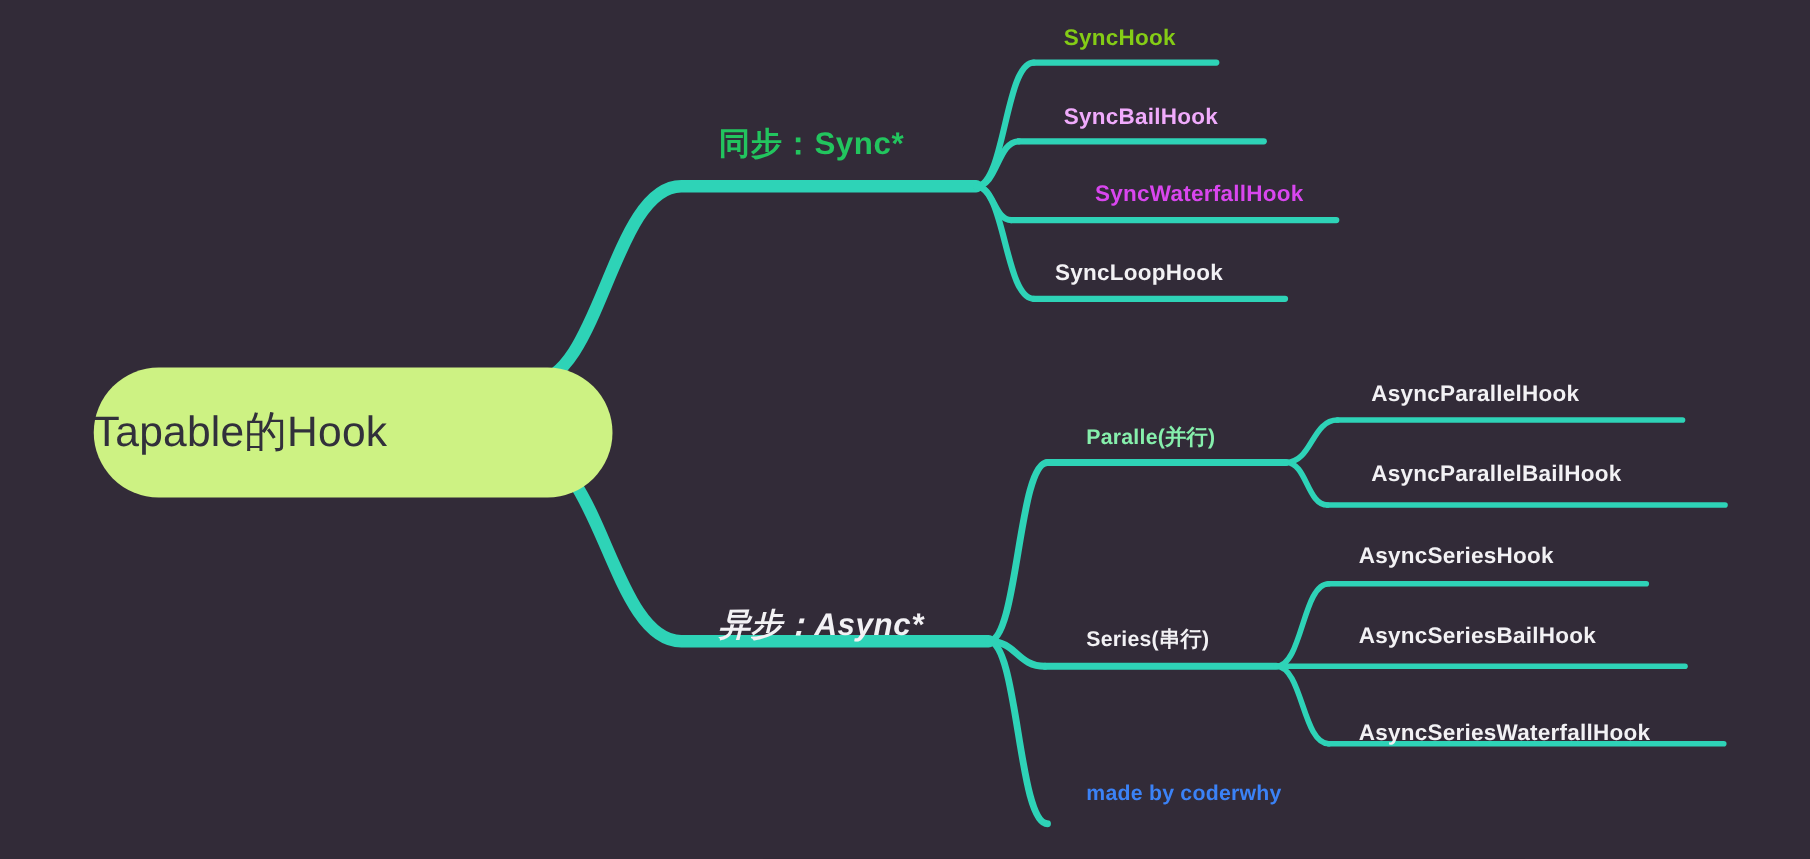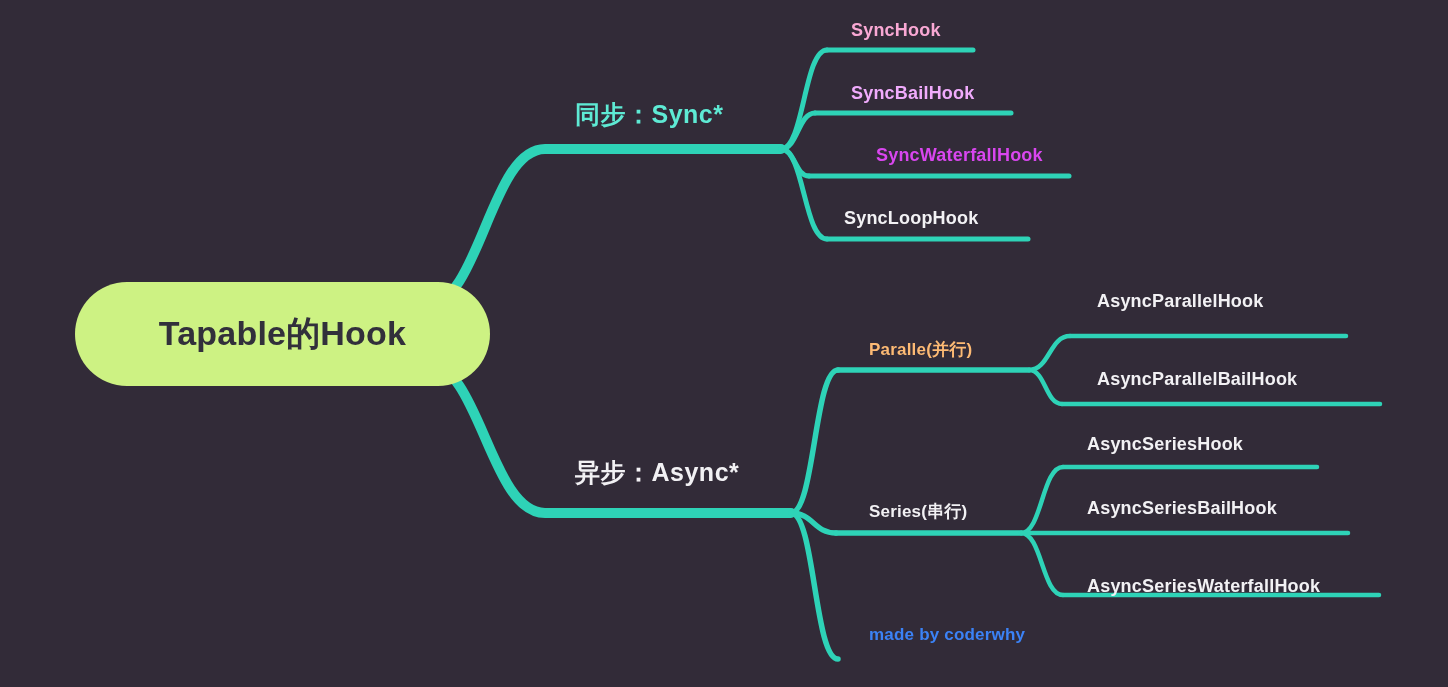--- a/index.html
+++ b/index.html
@@ -19,27 +19,27 @@
     position: absolute;
     left: 0;
     top: 0;
     width: 1448px;
     height: 687px;
   }
   .root-node {
     position: absolute;
     display: flex;
     align-items: center;
-    justify-content: center;
     background: #cdf283;
     border-radius: 60px;
     color: #32303b;
-    font-weight: bold;
+    font-weight: normal;
     letter-spacing: 0.2px;
     white-space: nowrap;
+    margin-top: 12px;
   }
   .node-label {
     position: absolute;
     color: #f2f1f4;
     white-space: nowrap;
     font-weight: bold;
   }
   .lvl1 { font-size: 25px; letter-spacing: 0.5px; }
   .lvl2 { font-size: 17px; letter-spacing: 0.2px; }
   .leaf { font-size: 18px; letter-spacing: 0.2px; }
@@ -78,28 +78,28 @@
         <path d="M 791 513 C 814.5 513, 814.5 659, 838 659" stroke-width="5.5" stroke="#2ed3b7"></path>
         <path d="M 838 659 L undefined 659" stroke-width="5.5" stroke="#2ed3b7"></path>
       </g>
   </svg>
 
   <div class="root-node" style="left: 75px; top: 282px; width: 415px; height: 104px; font-size: 34px; background: rgb(205, 242, 131); color: rgb(50, 48, 59);">
     <span>Tapable的Hook</span>
   </div>
 
   <div id="labels">
-      <div class="node-label lvl1" style="left: 575px; top: 98px; color: #5eead4;"><span>同步：Sync*</span></div>
-      <div class="node-label leaf" style="left: 851px; top: 20px; color: #f9a8d4;"><span>SyncHook</span></div>
+      <div class="node-label lvl1" style="left: 575px; top: 98px; color: #22c55e;"><span>同步：Sync*</span></div>
+      <div class="node-label leaf" style="left: 851px; top: 20px; color: #84cc16;"><span>SyncHook</span></div>
       <div class="node-label leaf" style="left: 851px; top: 83px; color: #f0abfc;"><span>SyncBailHook</span></div>
       <div class="node-label leaf" style="left: 876px; top: 145px; color: #d946ef;"><span>SyncWaterfallHook</span></div>
       <div class="node-label leaf" style="left: 844px; top: 208px; color: rgb(242, 241, 244);"><span>SyncLoopHook</span></div>
-      <div class="node-label lvl1" style="left: 575px; top: 456px; color: rgb(242, 241, 244);"><span>异步：Async*</span></div>
-      <div class="node-label lvl2" style="left: 869px; top: 338px; color: #fdba74;"><span>Paralle(并行)</span></div>
-      <div class="node-label leaf" style="left: 1097px; top: 291px; color: rgb(242, 241, 244);"><span>AsyncParallelHook</span></div>
+      <div class="node-label lvl1" style="left: 575px; top: 483px; color: rgb(242, 241, 244); font-style: italic;"><span>异步：Async*</span></div>
+      <div class="node-label lvl2" style="left: 869px; top: 338px; color: #86efac;"><span>Paralle(并行)</span></div>
+      <div class="node-label leaf" style="left: 1097px; top: 305px; color: rgb(242, 241, 244);"><span>AsyncParallelHook</span></div>
       <div class="node-label leaf" style="left: 1097px; top: 369px; color: rgb(242, 241, 244);"><span>AsyncParallelBailHook</span></div>
       <div class="node-label lvl2" style="left: 869px; top: 500px; color: rgb(242, 241, 244);"><span>Series(串行)</span></div>
       <div class="node-label leaf" style="left: 1087px; top: 434px; color: rgb(242, 241, 244);"><span>AsyncSeriesHook</span></div>
       <div class="node-label leaf" style="left: 1087px; top: 498px; color: rgb(242, 241, 244);"><span>AsyncSeriesBailHook</span></div>
       <div class="node-label leaf" style="left: 1087px; top: 562px; color: rgb(242, 241, 244); margin-top: 14px;"><span>AsyncSeriesWaterfallHook</span></div>
       <div class="node-label lvl2" style="left: 869px; top: 625px; color: #3b82f6;"><span>made by coderwhy</span></div>
     </div>
 
 </div>
 

